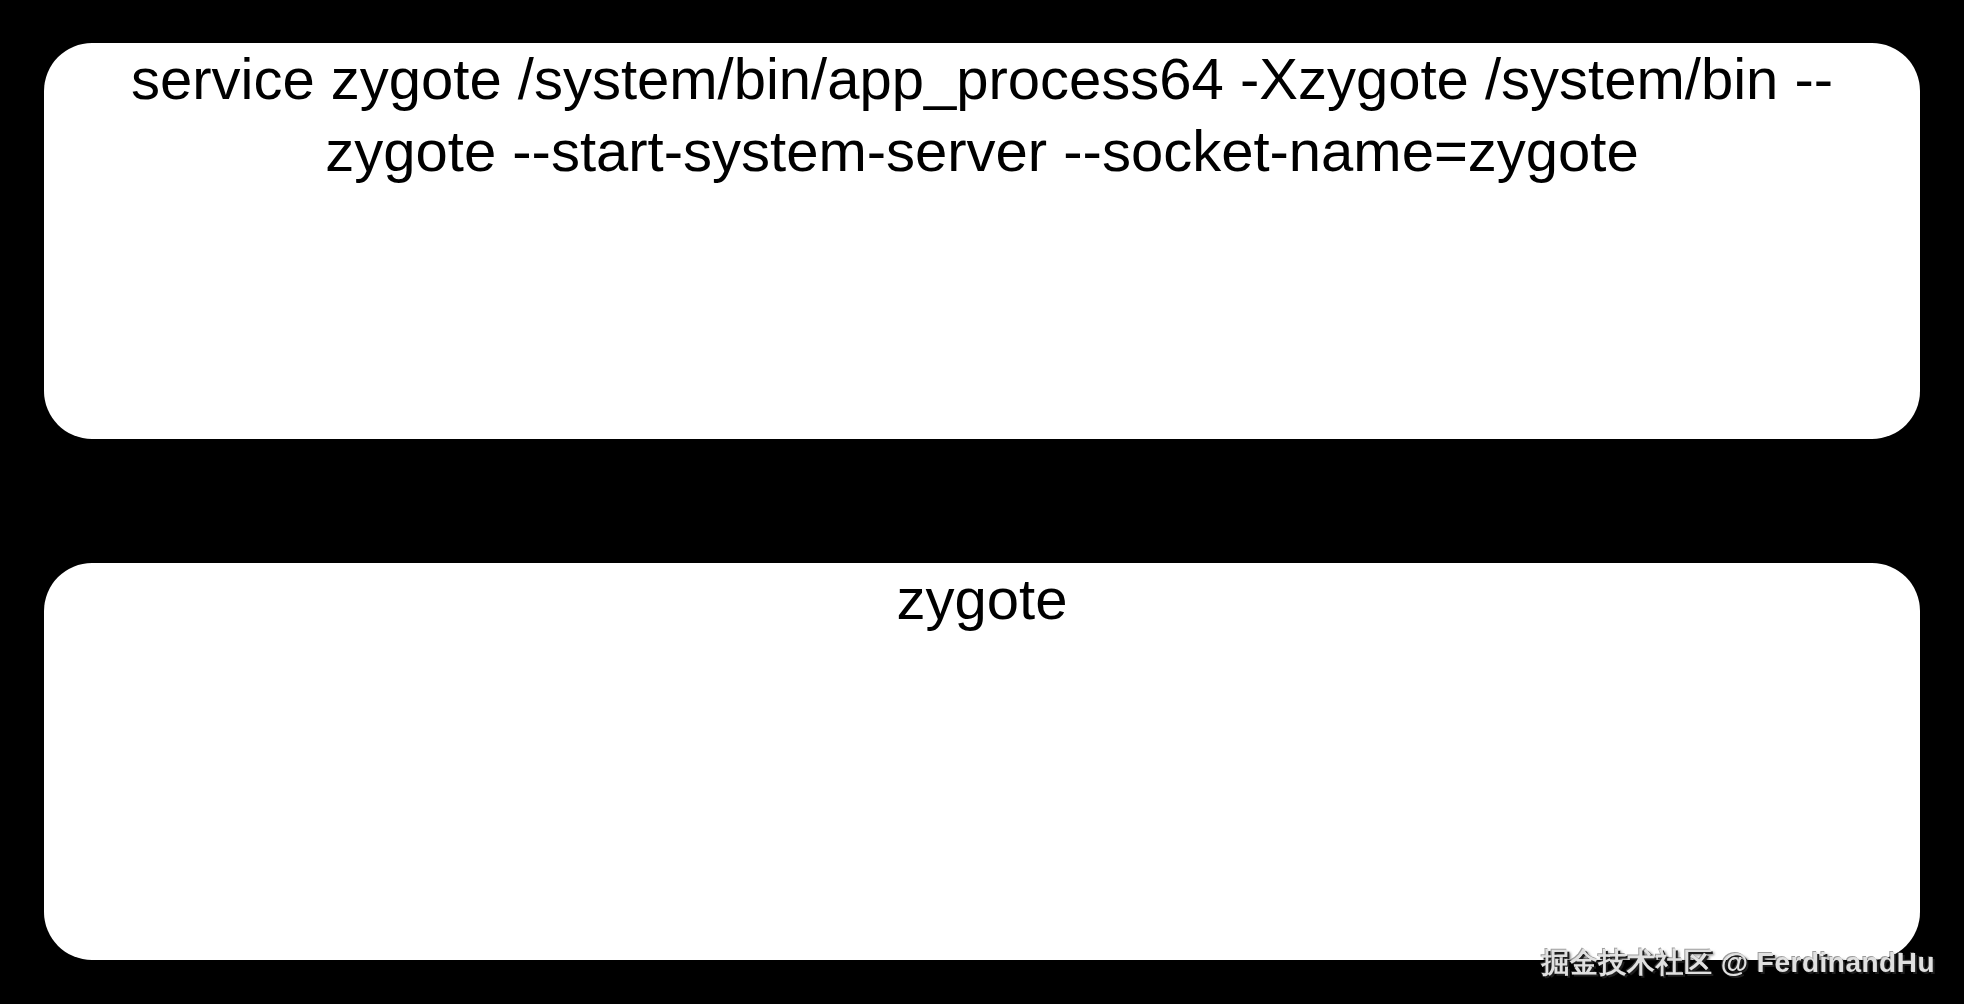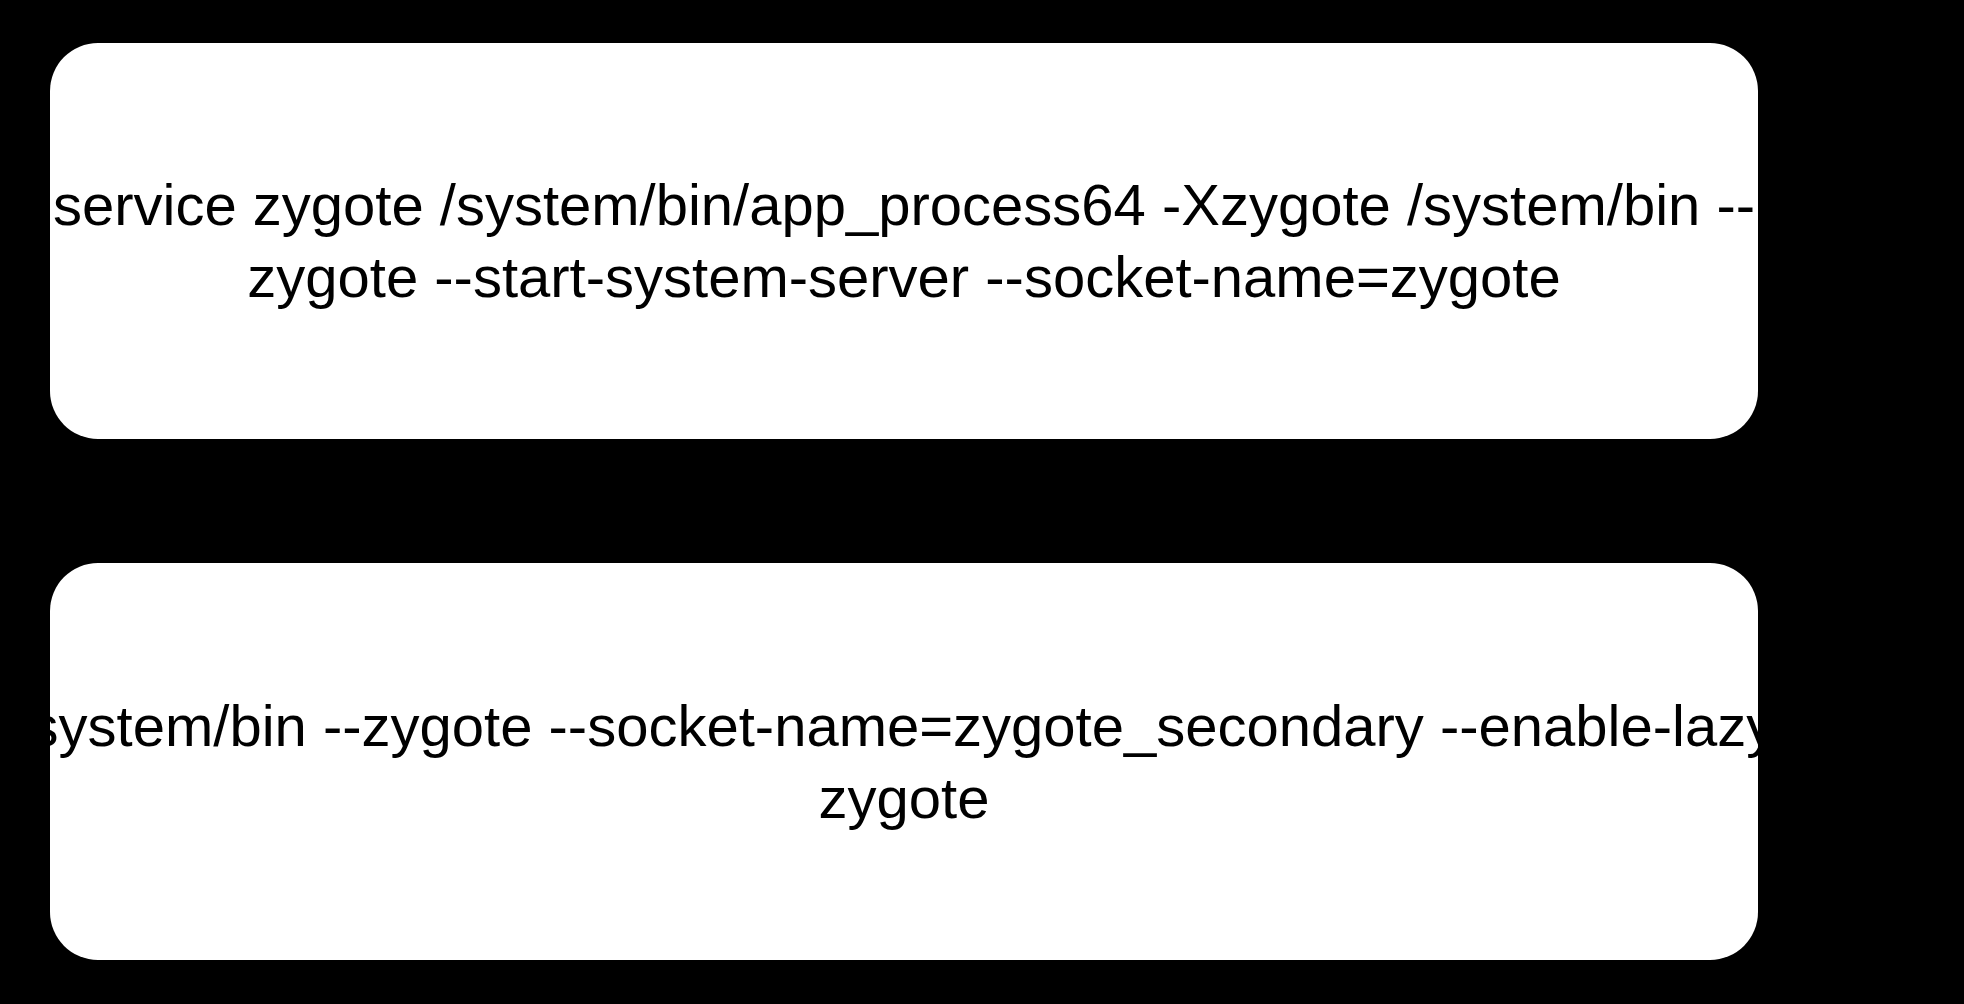--- a/index.html
+++ b/index.html
@@ -10,26 +10,25 @@
   .stage {
     position: relative;
     width: 1964px;
     height: 1004px;
     background: #000000;
     overflow: hidden;
     font-family: "Liberation Sans", sans-serif;
   }
   .card {
     position: absolute;
-    left: 50px;
-    width: 1708px;
+    left: 44px;
+    width: 1876px;
     background: #ffffff;
     border-radius: 48px;
     display: flex;
-    align-items: center;
     justify-content: center;
   }
   .card1 {
     top: 43px;
     height: 396px;
   }
   .card2 {
     top: 563px;
     height: 397px;
   }
@@ -66,19 +65,19 @@
 
   <div class="card card1">
     <div class="cmd">
       <div class="line">service zygote /system/bin/app_process64 -Xzygote /system/bin --</div>
       <div class="line">zygote --start-system-server --socket-name=zygote</div>
     </div>
   </div>
 
   <div class="card card2">
     <div class="cmd">
-      <div class="line">/system/bin --zygote --socket-name=zygote_secondary --enable-lazy-</div>
       <div class="line">zygote</div>
     </div>
   </div>
 
+  <div class="watermark">掘金技术社区 @ FerdinandHu</div>
 
 </div>
 
 </body></html>

